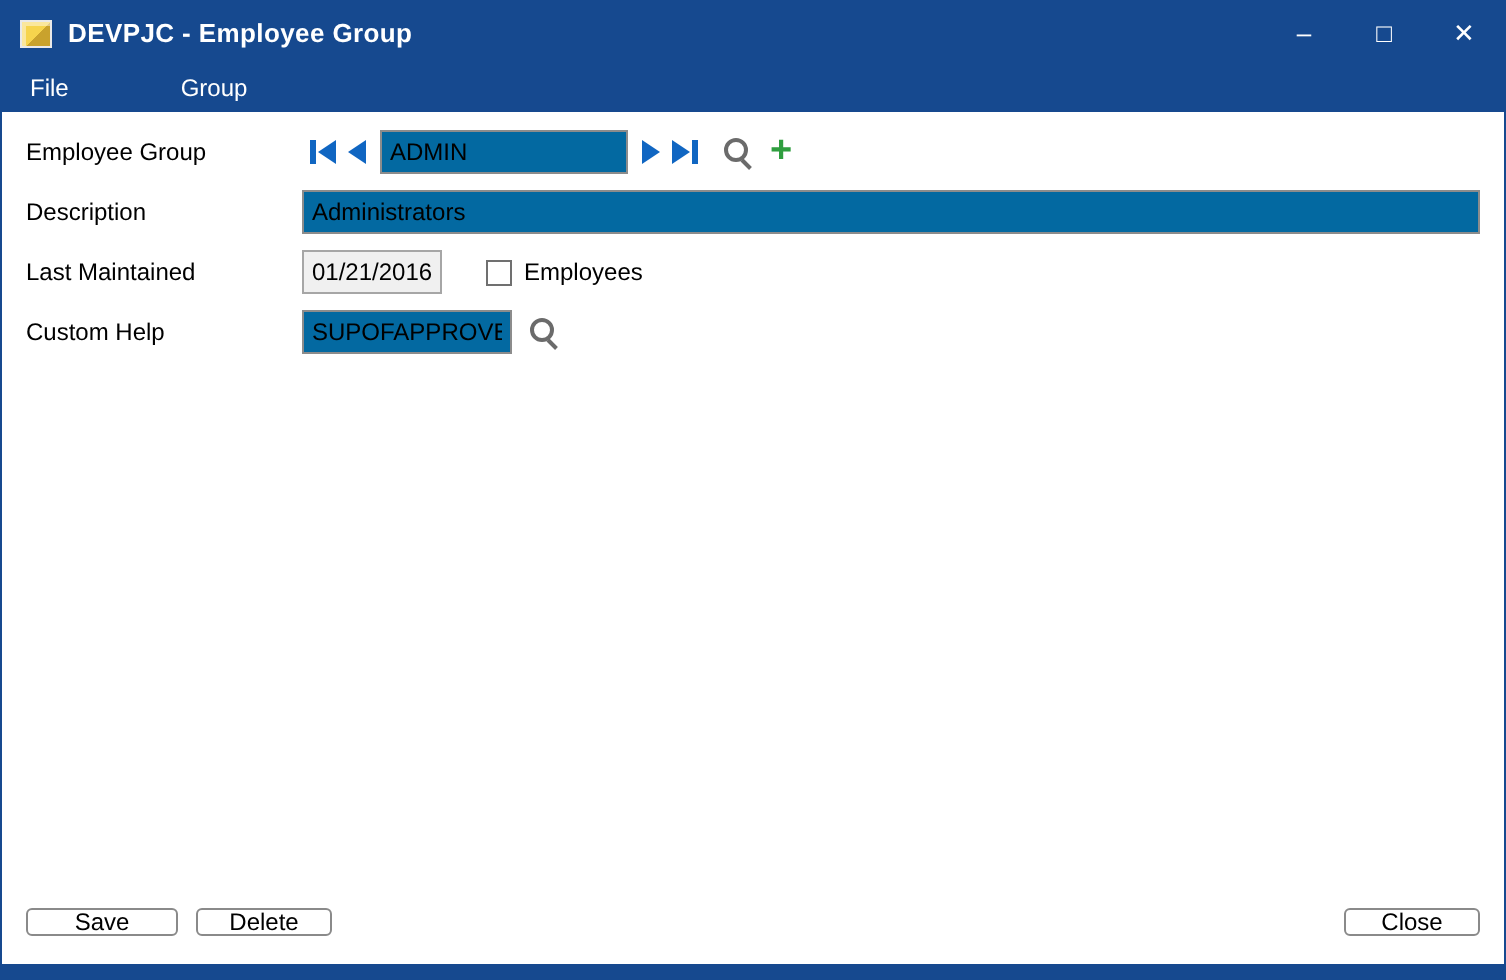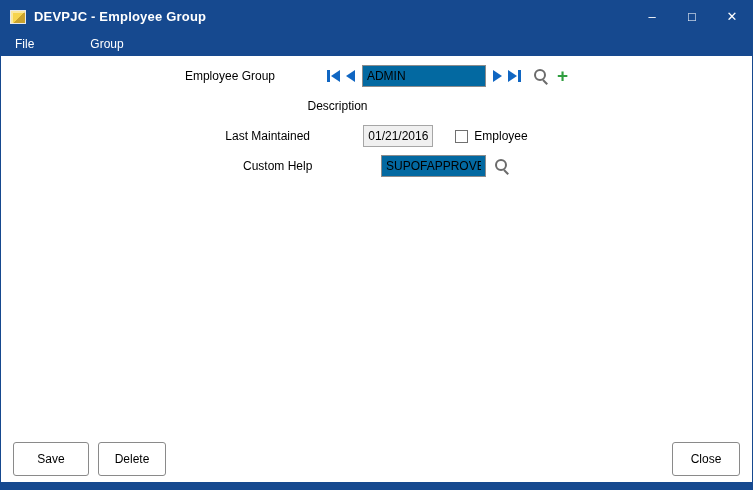--- a/index.html
+++ b/index.html
@@ -36,21 +36,21 @@
     color: #fff; font-size: 13px; cursor: default;
   }
   
   .menubar {
     height: 24px; background: #16498F; color: #fff;
     display: flex; align-items: center; padding-left: 4px; flex: 0 0 auto; gap: 36px;
   }
   .menu-item { padding: 3px 10px; font-size: 12px; }
   
   .content { flex: 1 1 auto; background: #fff; padding-top: 9px; }
-  .row { display: flex; align-items: center; margin: 0 12px 8px 12px; height: 22px; justify-content: center; }
+  .row { display: flex; align-items: center; margin: 0 12px 8px 12px; height: 22px; }
   .label { width: 138px; flex: 0 0 138px; color: #000; }
   .field {
     border: 1px solid #8c8c8c; height: 22px; background: #0369a1;
     font-family: "Liberation Sans", "DejaVu Sans", sans-serif;
     font-size: 12px; padding: 0 4px; color: #000;
   }
   .readonly {
     background: #f0f0f0; border: 1px solid #a6a6a6;
     display: flex; align-items: center;
   }
@@ -103,21 +103,21 @@
     display: inline-block; margin-left: 8px;
   }
   .role-field { width: 105px; flex: 0 0 105px; }
   .role-detail { flex: 1 1 auto; margin-left: 10px; height: 22px; padding: 0 5px; }
   
   .footer {
     flex: 0 0 36px; display: flex; align-items: center;
     padding: 0 12px 6px 12px; background: #fff;
   }
   .btn {
-    height: 34px; background: #fff; border: 1px solid #8a8a8a;
+    height: 14px; background: #fff; border: 1px solid #8a8a8a;
     border-radius: 3px; font-size: 12px; color: #000;
     font-family: "Liberation Sans", "DejaVu Sans", sans-serif;
     display: inline-flex; align-items: center; justify-content: center;
   }
   .btn-save { width: 76px; }
   .btn-delete { width: 68px; margin-left: 9px; }
   .btn-close { width: 68px; margin-left: auto; }
   .bottomstrip { flex: 0 0 7px; background: #16498F; }
 </style>
 </head>
@@ -158,27 +158,28 @@
       <span class="navbtn">
           <span class="tri-right"></span>
           <span class="bar"></span>
         </span>
       <span class="search-icon"></span>
       <span class="plus-icon">+</span>
     </div>
 
     <div class="row">
       <span class="label">Description</span>
+      <input class="field wide" value="Administrators" style="">
     </div>
 
     <div class="row">
       <span class="label">Last Maintained</span>
       <span class="field readonly date-field">01/21/2016</span>
       <span class="checkbox"></span>
-      <span>Employee</span>
+      <span>Employees</span>
     </div>
 
 
     <div class="row">
       <span class="label">Custom Help</span>
       <input class="field role-field" value="SUPOFAPPROVER" style="">
       <span class="search-icon"></span>
     </div>
 
   </div>

